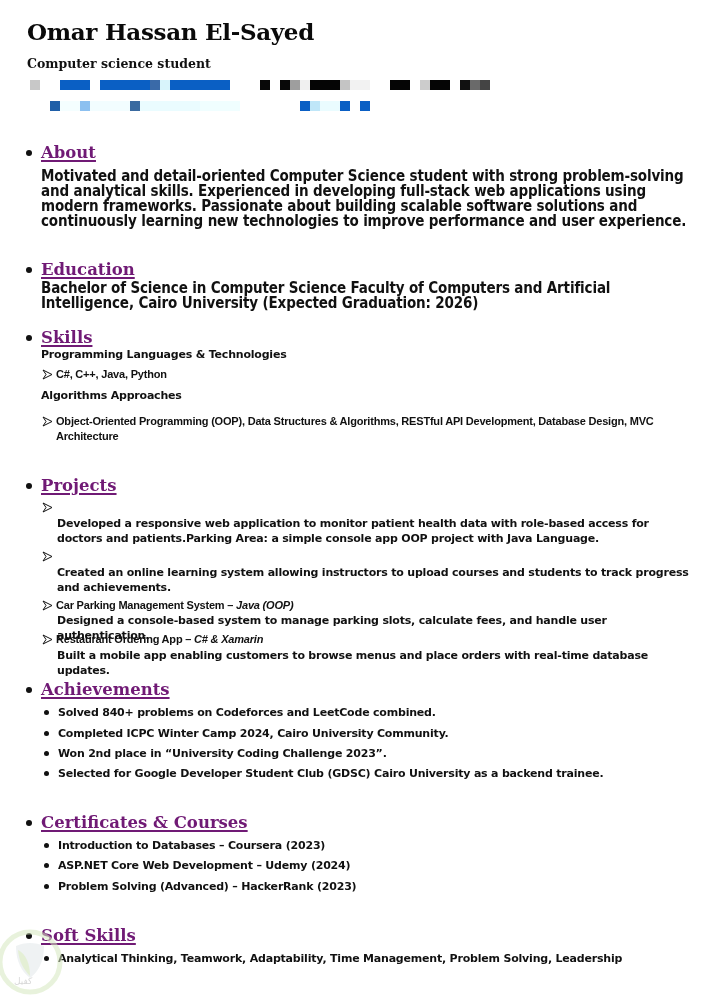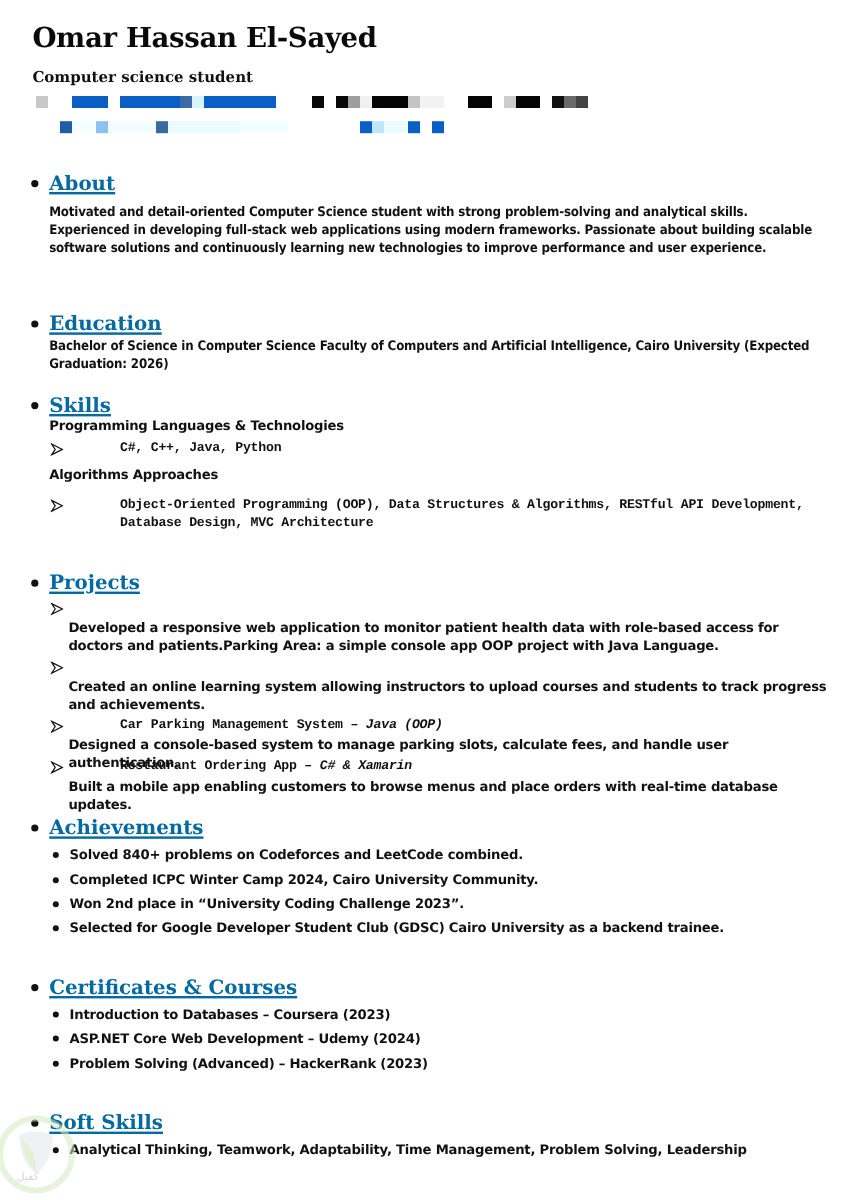--- a/index.html
+++ b/index.html
@@ -27,37 +27,37 @@
       position: absolute; left: 26px; display: flex; align-items: center;
       font-family: "DejaVu Serif", serif;
     }
     .section-head .dot {
       width: 6px; height: 6px; border-radius: 50%; background: #111;
       margin-right: 9px;
     }
     .section-head .title {
       font-weight: bold; font-size: 16.5px; text-decoration: underline;
       text-underline-offset: 2px; text-decoration-thickness: 1.5px;
-      color: #0369a1;
+      color: #701a75;
     }
     .body-text {
       position: absolute; left: 41px; width: 650px;
       font-family: "DejaVu Sans Condensed", "DejaVu Sans", sans-serif;
-      font-weight: bold; font-size: 11px; line-height: 15px;
+      font-weight: bold; font-size: 15px; line-height: 15px;
       color: #111; letter-spacing: -0.15px;
     }
     .sub-label {
       position: absolute; left: 41px;
       font-family: "DejaVu Sans", sans-serif; font-weight: bold;
       font-size: 11px; color: #111; letter-spacing: -0.2px;
     }
     .arrow-item {
       position: absolute; left: 42px; width: 650px; display: flex;
-      font-family: Liberation Mono, monospace; font-weight: bold;
-      font-size: 11px; line-height: 15px; color: #111; letter-spacing: -0.2px; gap: 44px;
+      font-family: Liberation Sans, sans-serif; font-weight: bold;
+      font-size: 11px; line-height: 15px; color: #111; letter-spacing: -0.2px;
     }
     .arrow-item .arrow {
       width: 14px; flex: 0 0 14px; font-weight: normal; font-size: 12px;
       line-height: 14px;
     }
     .arrow-item .arrow svg { display: block; margin-top: 2px; }
     .proj-title .tech { font-style: italic; font-weight: bold; }
     .proj-desc {
       position: absolute; left: 57px; width: 640px;
       font-family: "DejaVu Sans", sans-serif; font-weight: bold;

